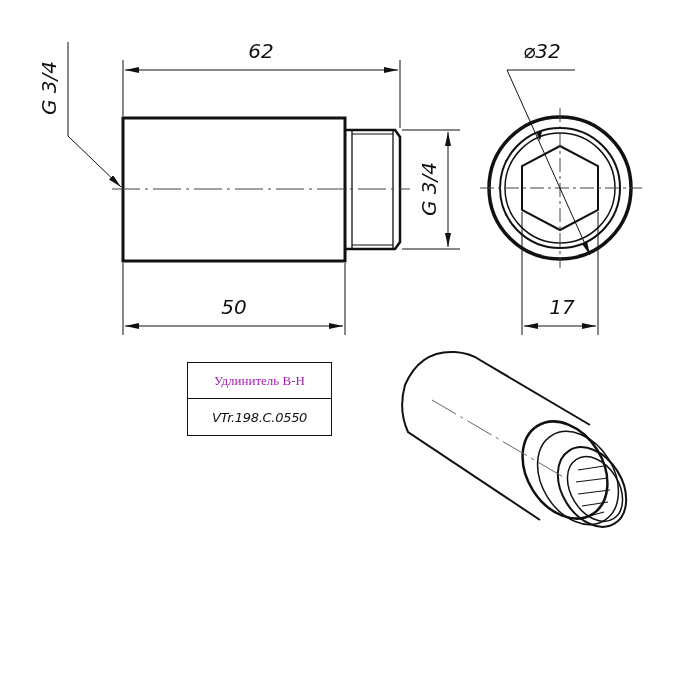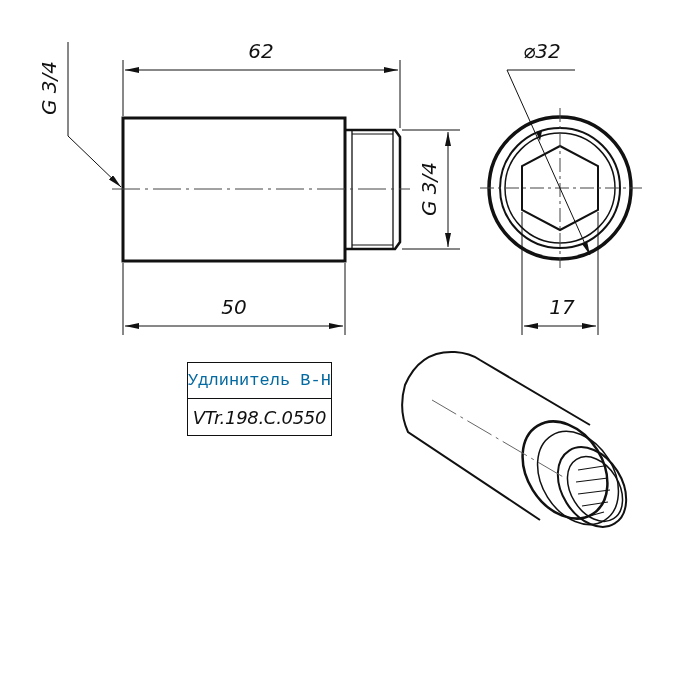--- a/index.html
+++ b/index.html
@@ -1,22 +1,22 @@
 <!DOCTYPE html>
 <html><head>
 <meta charset="utf-8">
 <style>
   html, body { margin: 0; padding: 0; background: #ffffff; }
   body { width: 700px; height: 700px; position: relative; overflow: hidden; }
   svg { position: absolute; left: 0; top: 0; }
   .dimtxt { font-family: "DejaVu Sans", sans-serif; font-style: italic; font-size: 20px; fill: #111; }
   .title-block { position: absolute; left: 187px; top: 362px; width: 145px; height: 74px; border: 1.5px solid #111; box-sizing: border-box; background: #fff; }
   .tb-row { height: 50%; display: flex; align-items: center; justify-content: center; box-sizing: border-box; }
-  .tb-row.top { border-bottom: 1.5px solid #111; font-family: Liberation Mono, monospace; font-size: 17px; color: #0369a1; }
-  .tb-row.bottom { font-family: "DejaVu Sans", sans-serif; font-style: italic; font-size: 18px; color: #111; letter-spacing: -0.3px; }
+  .tb-row.top { border-bottom: 1.5px solid #111; font-family: Liberation Serif, serif; font-size: 13px; color: #a21caf; }
+  .tb-row.bottom { font-family: "DejaVu Sans", sans-serif; font-style: italic; font-size: 13px; color: #111; letter-spacing: -0.3px; }
 </style>
 </head>
 <body>
 
 <svg width="700" height="700" viewBox="0 0 700 700">
   <defs>
     <marker id="arr" markerWidth="14" markerHeight="6" refX="14" refY="3" orient="auto" markerUnits="userSpaceOnUse">
       <path d="M0,0 L14,3 L0,6 Z" fill="#111"></path>
     </marker>
     <marker id="arrs" markerWidth="14" markerHeight="6" refX="0" refY="3" orient="auto" markerUnits="userSpaceOnUse">

